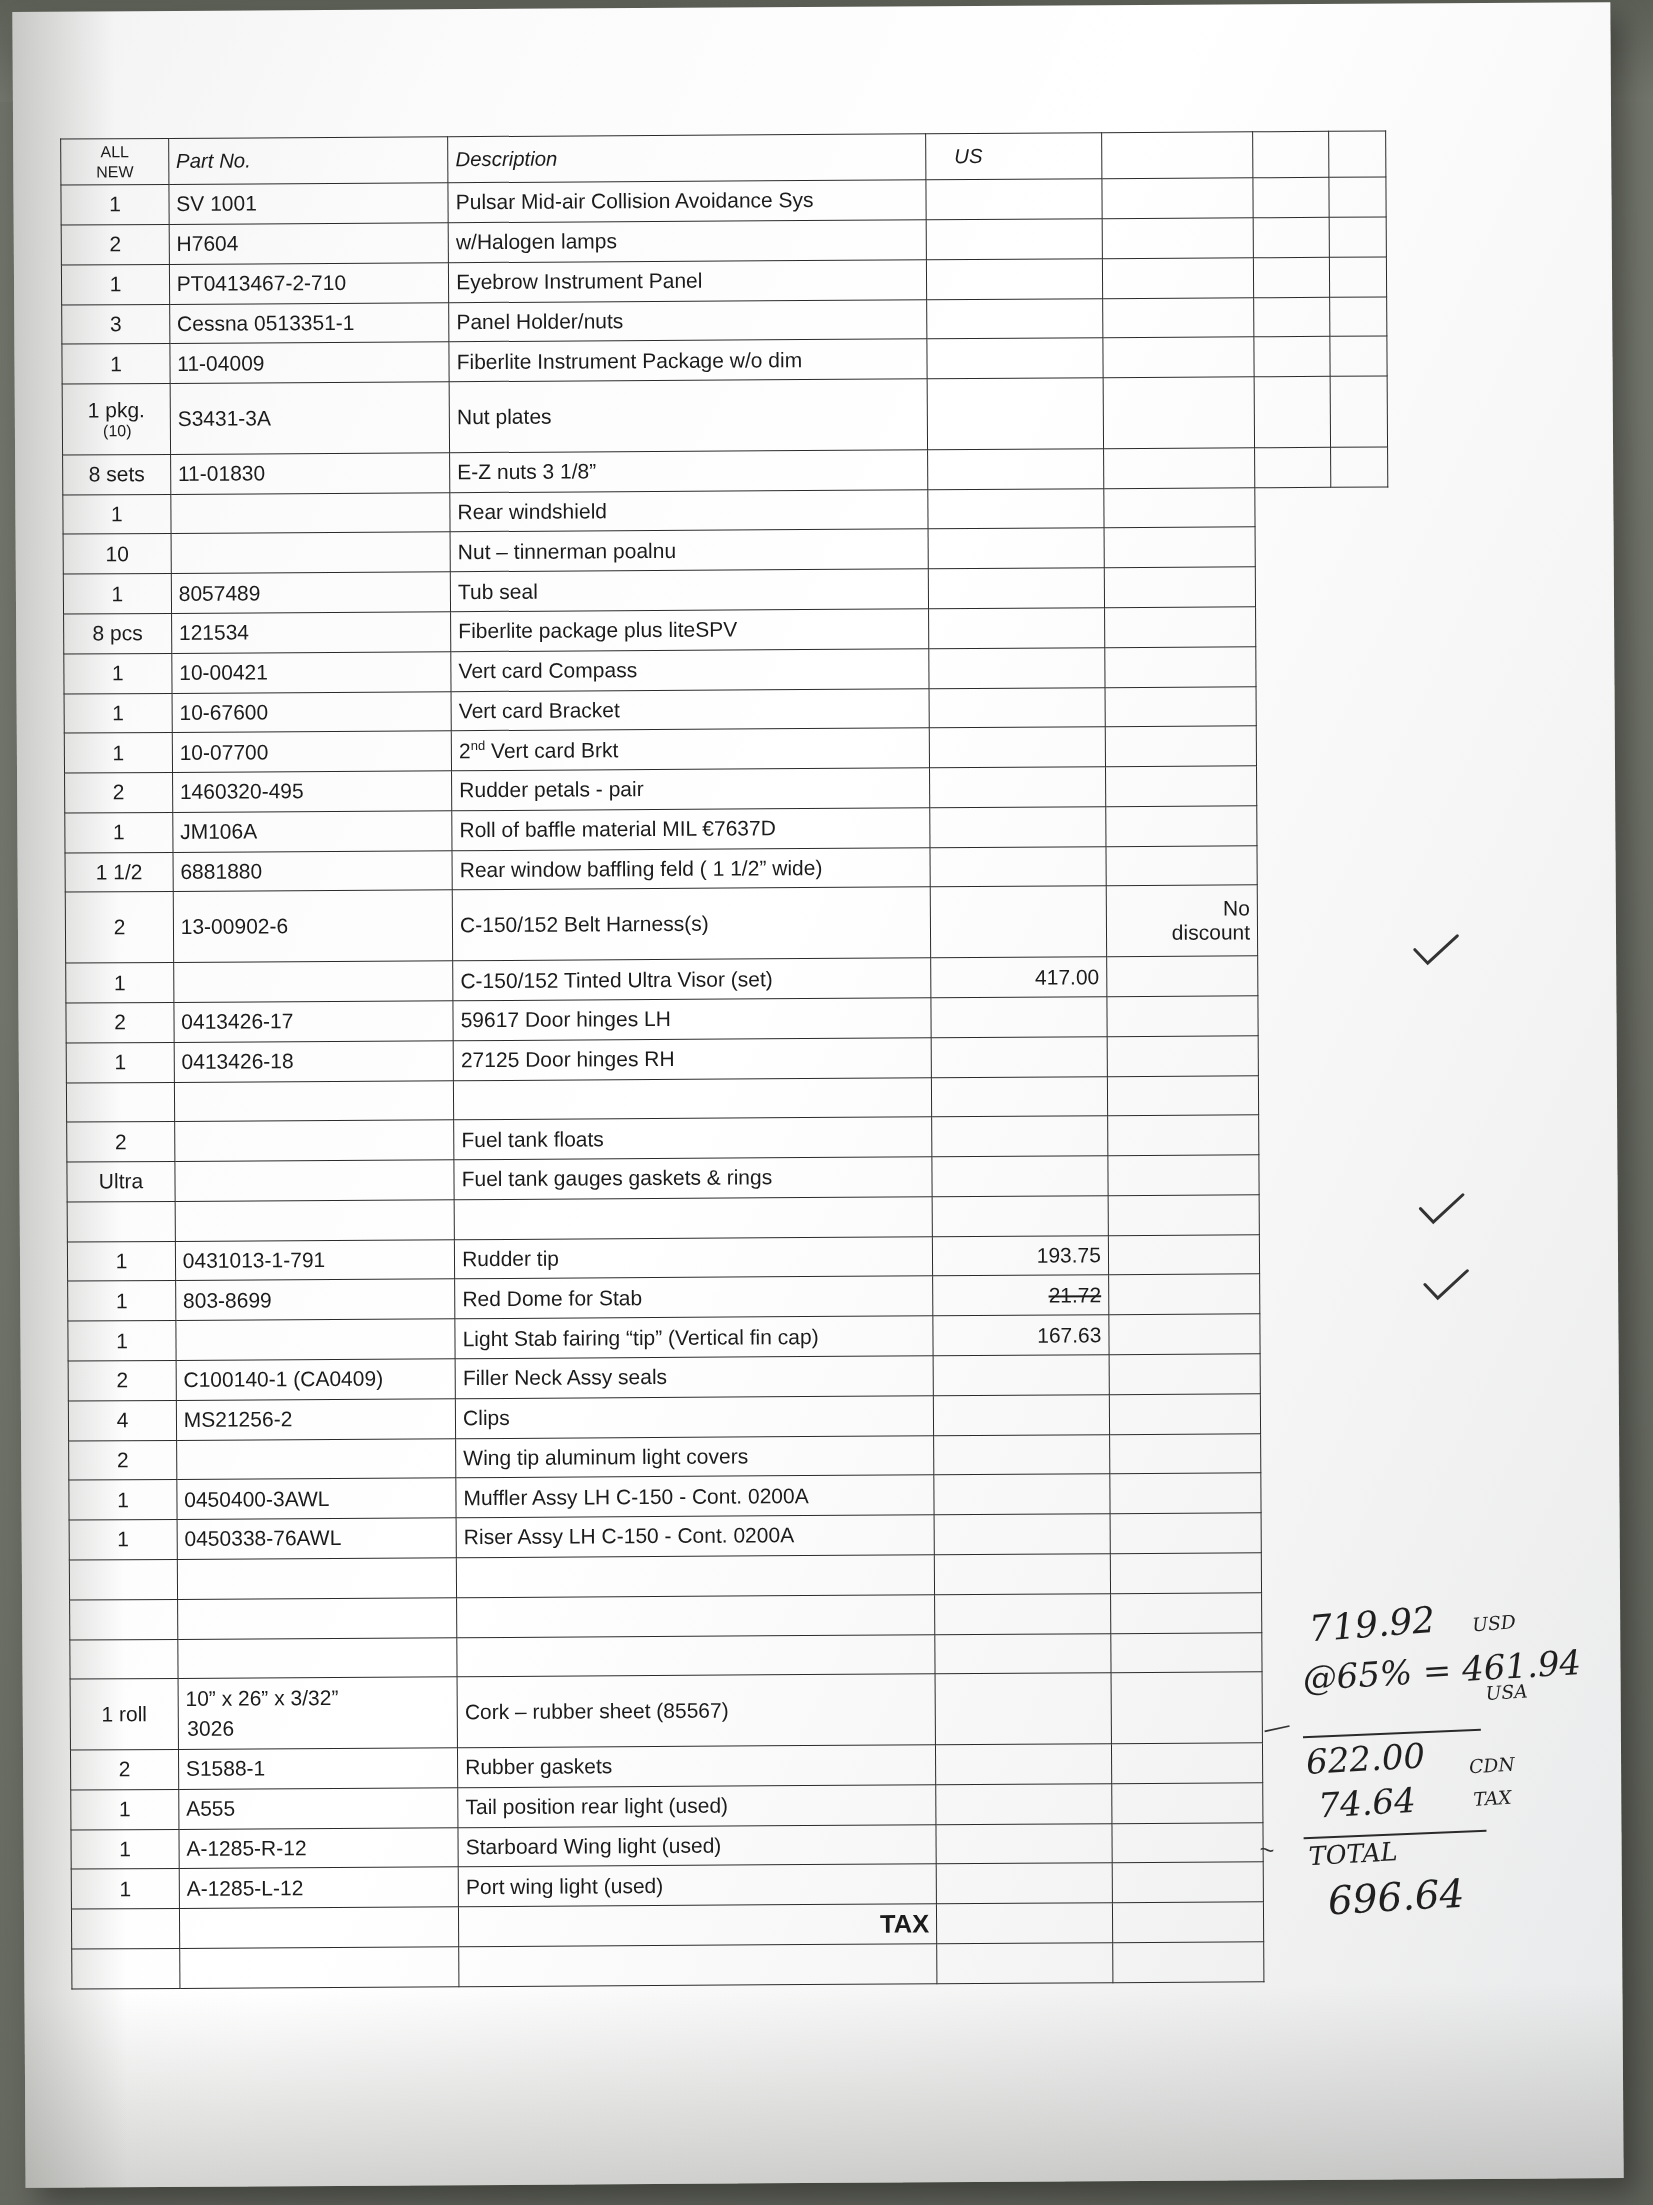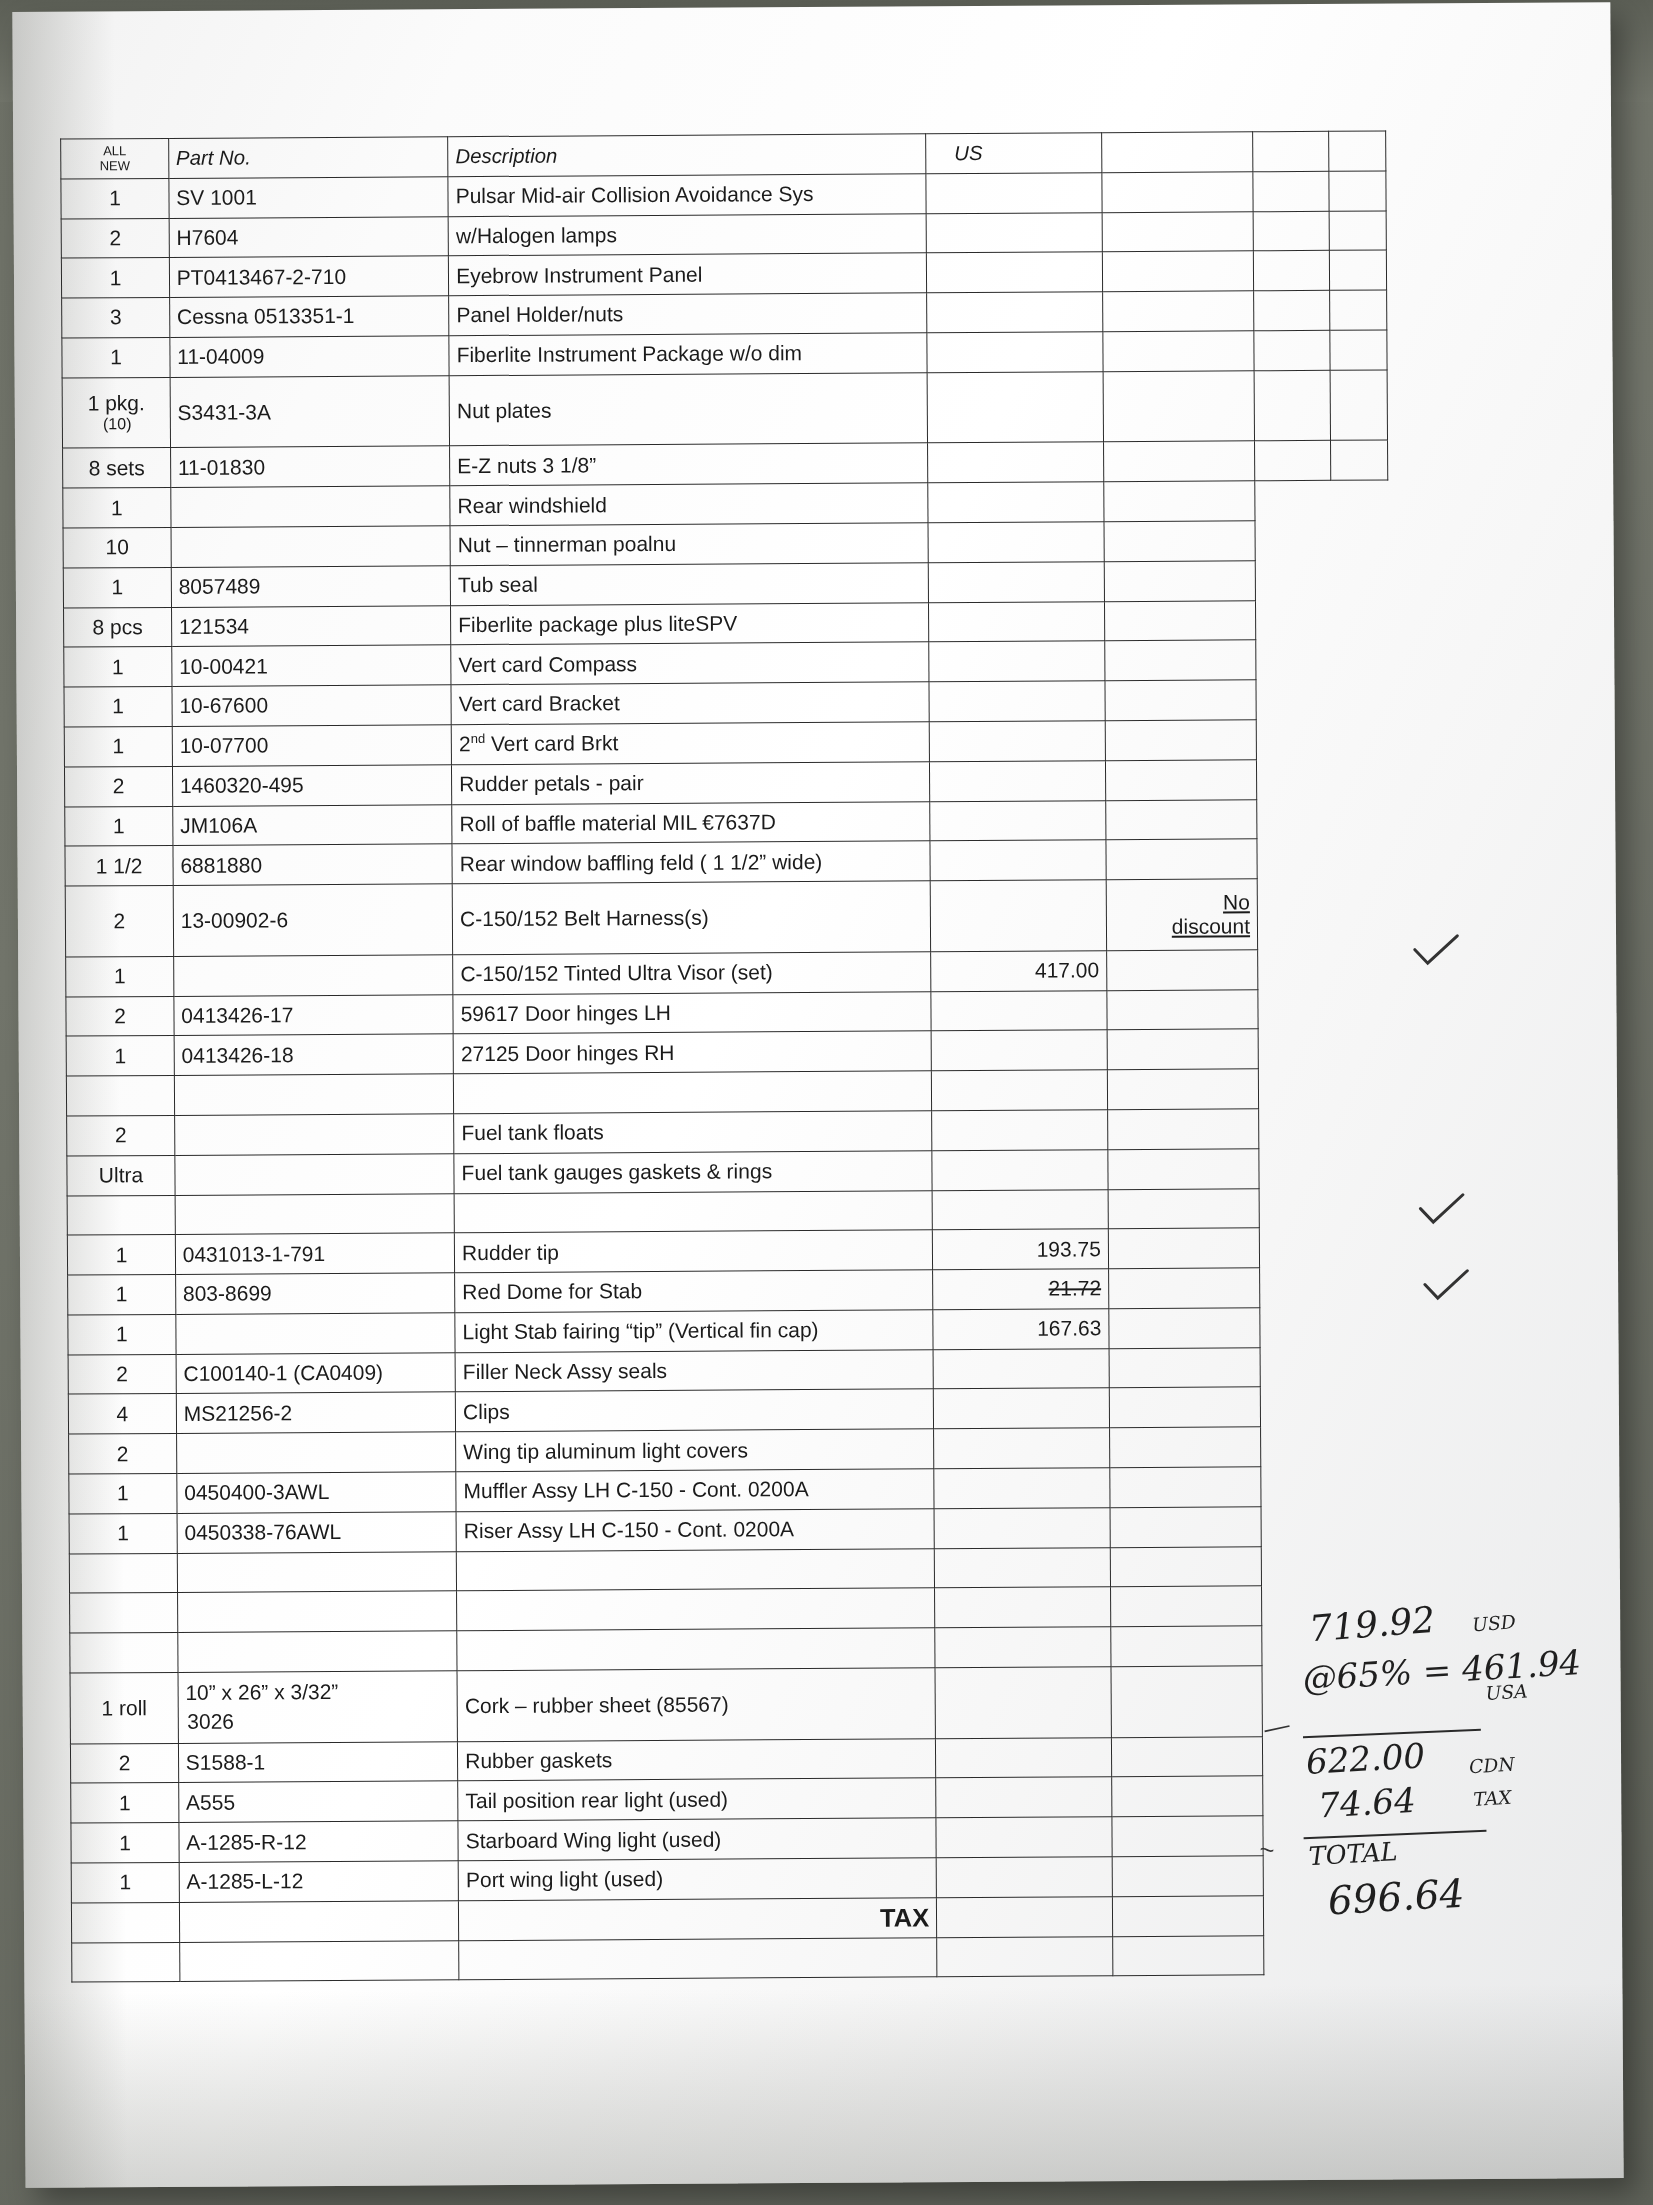--- a/index.html
+++ b/index.html
@@ -68,25 +68,25 @@
   }
   .c-qty   { width: 78px;  text-align: center; }
   .c-part  { width: 225px; text-align: left; padding-left: 12px; }
   .c-desc  { width: 395px; text-align: left; padding-left: 12px; }
   .c-us    { width: 115px; text-align: right; padding-right: 13.6px; }
   .c-x1    { width: 115px; }
   .c-x2    { width: 51px; }
   .c-x3    { width: 34px; }
 
   .hdr td { font-style: italic; font-size: 20.4px; }
-  .hdr .c-qty { font-style: normal; font-size: 13px; line-height: 1.2; }
+  .hdr .c-qty { font-style: normal; font-size: 16px; line-height: 1.2; }
 
   .tall td { height: 63px; }
 
-  .right-note { text-align: right; padding-right: 12px; font-size: 21px; line-height: 1.25; text-decoration: underline; }
+  .right-note { text-align: right; padding-right: 12px; font-size: 21px; line-height: 1.25; }
   .tax-cell { text-align: right; font-weight: bold; font-size: 25.5px; padding-right: 22px; }
   .strike { text-decoration: line-through; }
   sup { font-size: 0.62em; vertical-align: super; }
 
   .sub { display:block; font-size: 16px; padding-left: 1.7px; }
 
   
   .nocell { border: none !important; }
   .checkmark {
     position: absolute;

